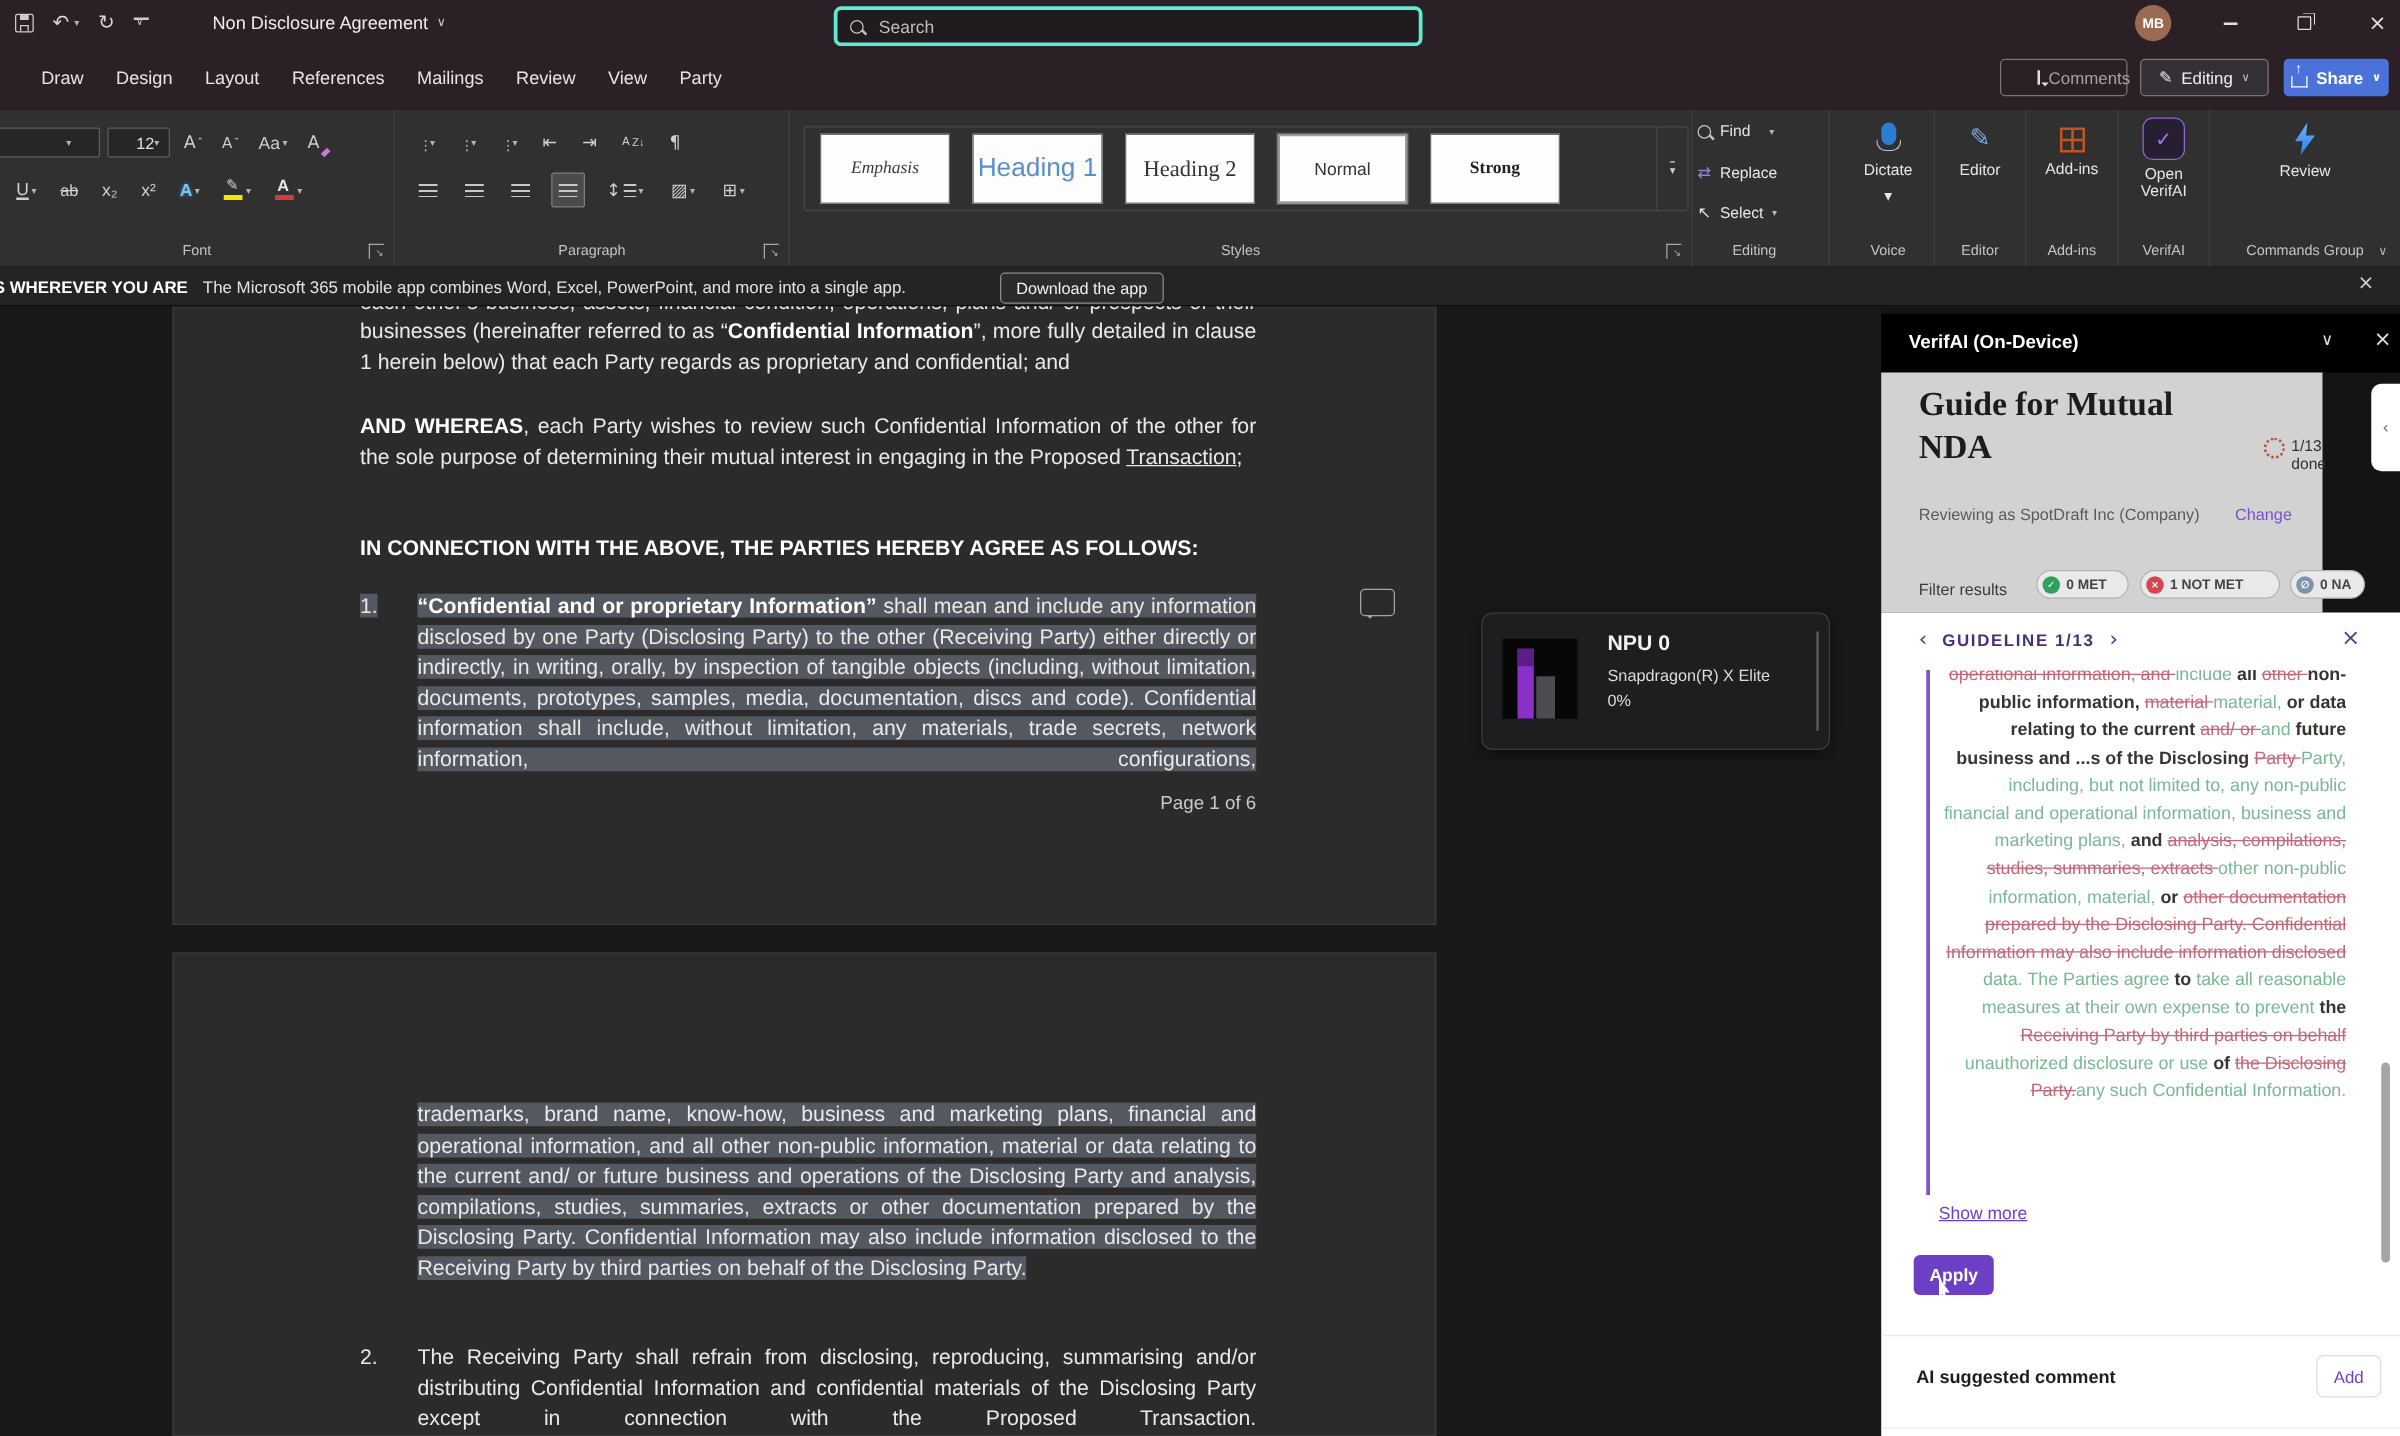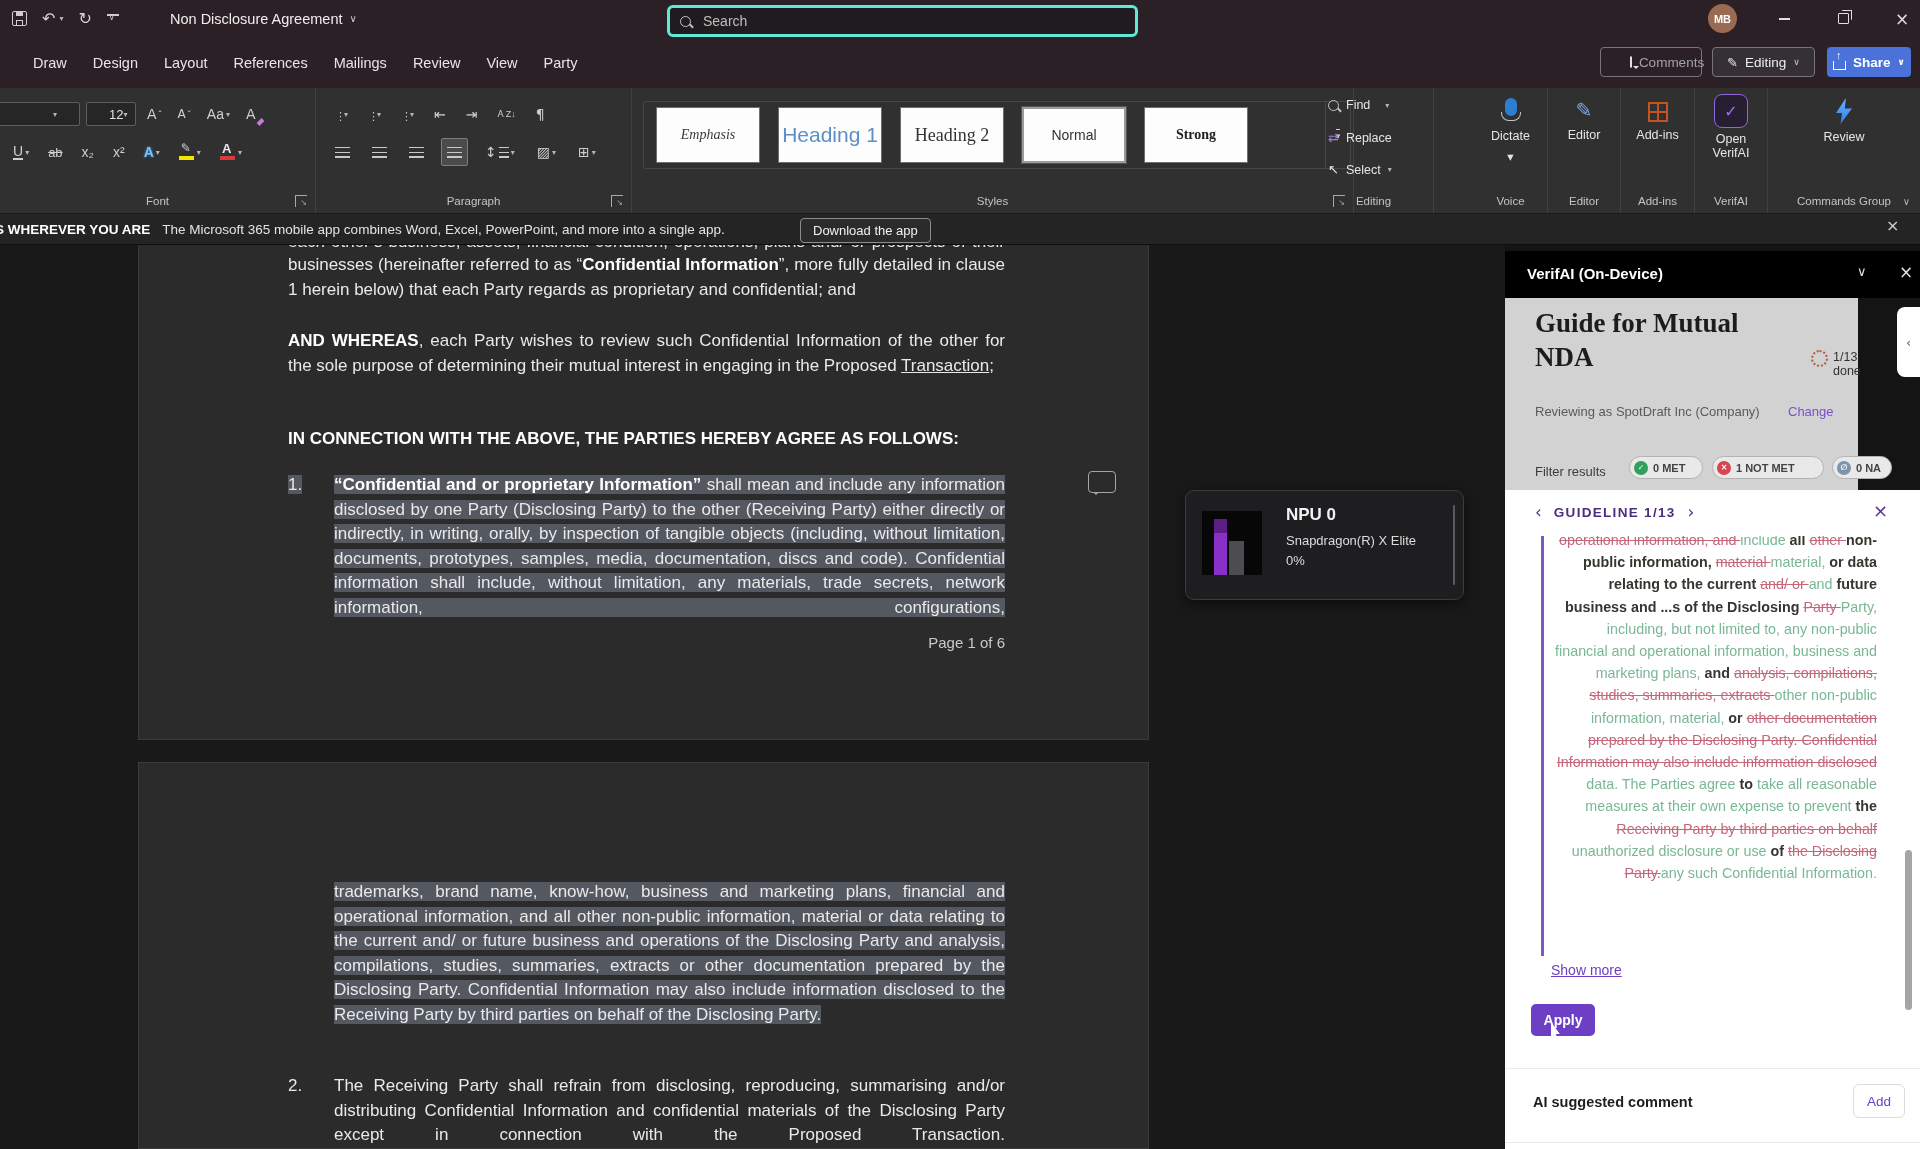--- a/index.html
+++ b/index.html
@@ -366,21 +366,21 @@
           <span class="st-strong">Strong</span>
         </div>
       <div class="gal-more">
           <span class="g-dd"></span>
         </div>
     </div>
     <div class="grp-label">Styles</div>
     <span class="launcher g-launch"></span>
   </div>
 
-  <div class="grp" style="left:1314px;width:120px;">
+  <div class="grp" style="left:1344px;width:120px;">
     <div class="edrow" style="top:10px;">
         <span class="i-mag"></span>
         <span>Find</span>
         <span class="g-dd" style="margin-left:8px;"></span>
       </div>
     <div class="edrow" style="top:42px;">
         <span class="g-swap" style="color:#9a7fd4;font-size:13px;"></span>
         <span>Replace</span>
       </div>
     <div class="edrow" style="top:74px;">

